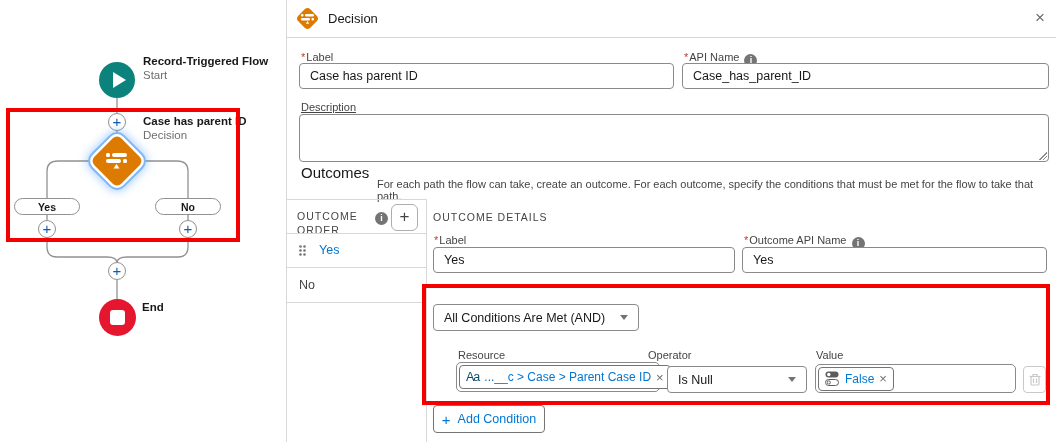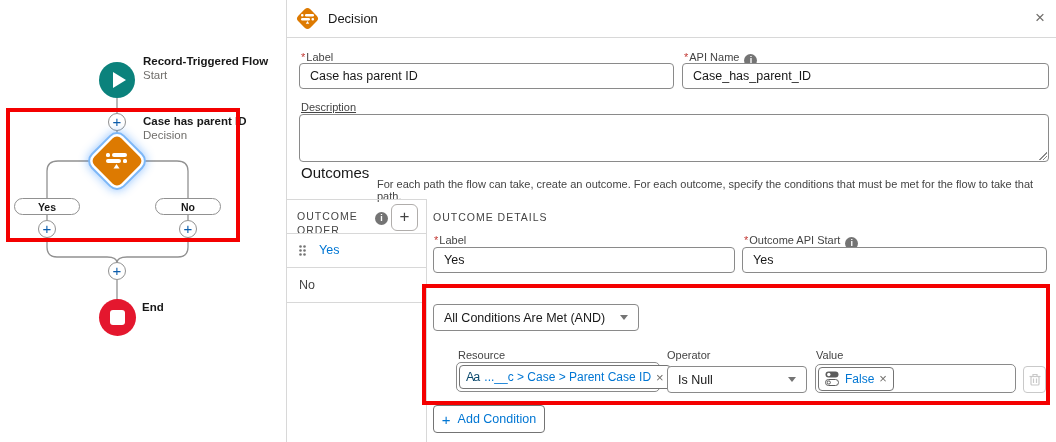--- a/index.html
+++ b/index.html
@@ -176,40 +176,40 @@
     </div>
     <div class="panel-abs divider" style="left:0; top:302px; width:139px;"></div>
 
     <div class="panel-abs mini-head" style="left:146px; top:211px;">OUTCOME DETAILS</div>
 
     <div class="panel-abs field-label" style="left:147px; top:234px;"><span class="req">*</span><span>Label</span></div>
     <div class="panel-abs" style="left:146px; top:247px; width:302px; height:26px;">
       <input class="input" value="Yes" style="">
     </div>
 
-    <div class="panel-abs field-label" style="left:457px; top:234px;"><span class="req">*</span><span>Outcome API Start</span><span class="info-icon">i</span></div>
+    <div class="panel-abs field-label" style="left:457px; top:234px;"><span class="req">*</span><span>Outcome API Name</span><span class="info-icon">i</span></div>
     <div class="panel-abs" style="left:455px; top:247px; width:305px; height:26px;">
       <input class="input" value="Yes" style="">
     </div>
 
     <div class="panel-abs dropdown" style="left:146px; top:304px; width:206px; height:27px;">
       <span>All Conditions Are Met (AND)</span>
       <span class="caret"></span>
     </div>
 
     <div class="panel-abs field-label" style="left:171px; top:349px;">Resource</div>
     <div class="panel-abs combo-outer" style="left:169px; top:362px; width:204px; height:30px;">
       <div class="pill">
         <span class="aa-glyph">Aa</span>
         <span class="pill-text">...__c &gt; Case &gt; Parent Case ID</span>
         <span class="pill-x">×</span>
       </div>
     </div>
 
-    <div class="panel-abs field-label" style="left:380px; top:349px;">Operator</div>
+    <div class="panel-abs field-label" style="left:361px; top:349px;">Operator</div>
     <div class="panel-abs dropdown" style="left:380px; top:366px; width:140px; height:27px;">
       <span>Is Null</span>
       <span class="caret"></span>
     </div>
 
     <div class="panel-abs field-label" style="left:529px; top:349px;">Value</div>
     <div class="panel-abs combo-outer" style="left:528px; top:364px; width:201px; height:29px; justify-content:flex-start;">
       <div class="pill">
         <svg width="15" height="15">
           <rect x="0.5" y="0.5" width="13" height="6" rx="3" fill="#5c5c5c"></rect>

